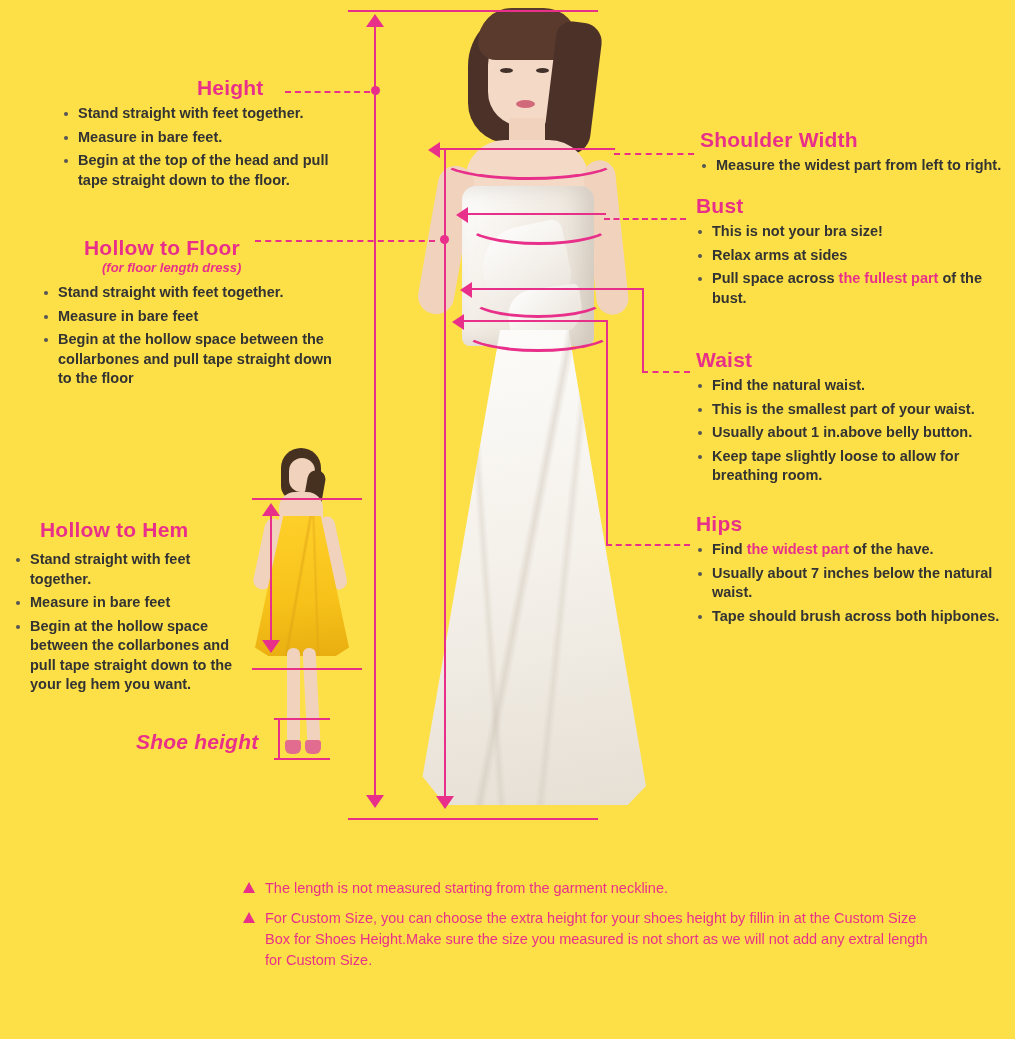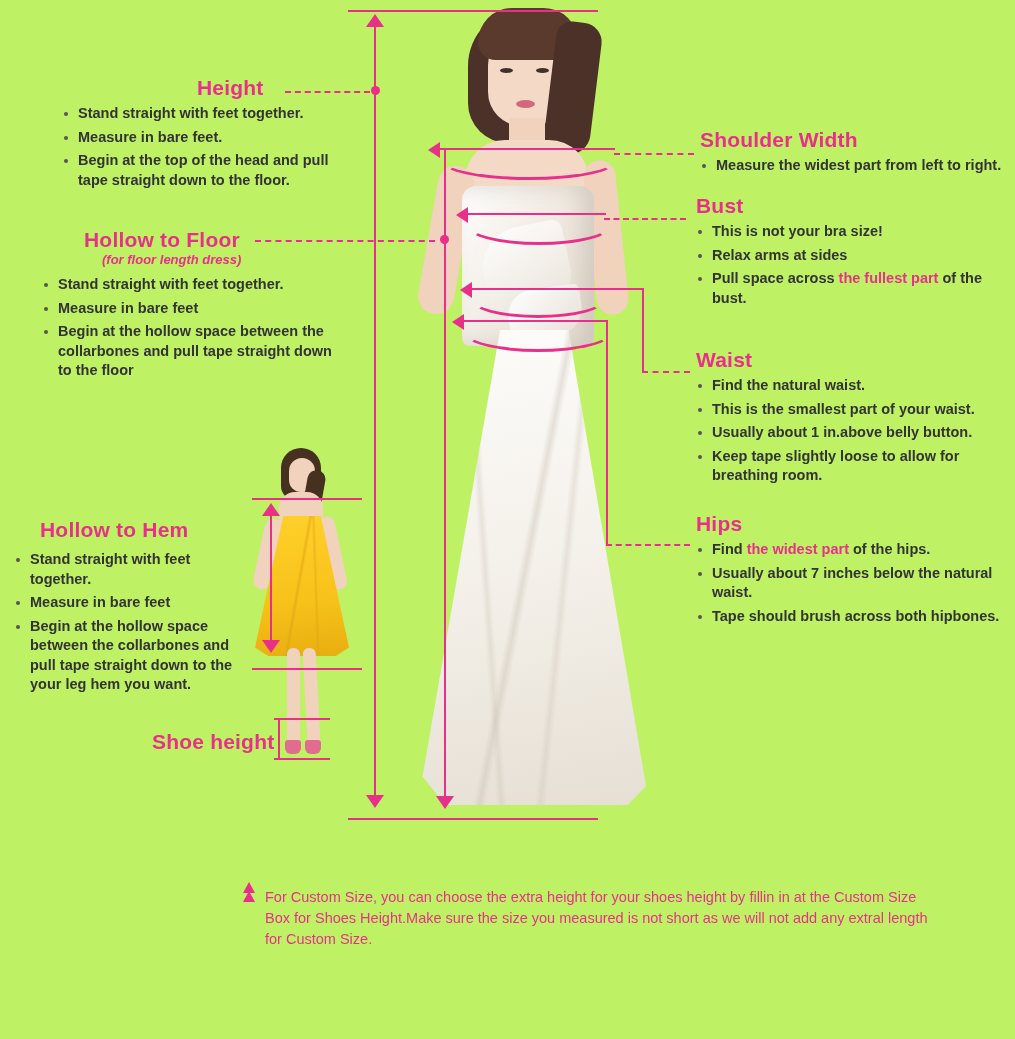--- a/index.html
+++ b/index.html
@@ -7,21 +7,21 @@
     padding: 0;
     background: #ffffff;
   }
   body {
     font-family: "Liberation Sans", sans-serif;
   }
   #page {
     position: relative;
     width: 1015px;
     height: 1039px;
-    background: #bef264;
+    background: #fde047;
     overflow: hidden;
   }
 
   
   .section { position: absolute; }
   .sec-title {
     color: #e8308a;
     font-weight: bold;
     font-size: 21px;
     white-space: nowrap;
@@ -320,39 +320,39 @@
   <div class="section" id="sec-height" style="left:62px; top:76px; width:300px;">
     <div class="sec-title" style="margin-left:135px;">Height</div>
     <ul class="bullets">
       <li>Stand straight with feet together.</li>
       <li>Measure in bare feet.</li>
       <li>Begin at the top of the head and pull tape straight down to the floor.</li>
     </ul>
   </div>
 
   <div class="section" id="sec-htf" style="left:42px; top:228px; width:290px;">
-    <div class="sec-title" style="margin-left:42px;">Hollow to Floor</div>
+    <div class="sec-title" style="margin-left:42px;margin-top:8px;">Hollow to Floor</div>
     <div class="sec-sub" style="margin-left:60px;font-style:italic;">(for floor length dress)</div>
     <ul class="bullets" style="margin-top:8px;">
       <li>Stand straight with feet together.</li>
       <li>Measure in bare feet</li>
       <li>Begin at the hollow space between the collarbones and pull tape straight down to the floor</li>
     </ul>
   </div>
 
   <div class="section" id="sec-hth" style="left:14px; top:518px; width:230px;">
     <div class="sec-title" style="margin-left:26px;">Hollow to Hem</div>
     <ul class="bullets" style="margin-top:8px;">
       <li>Stand straight with feet together.</li>
       <li>Measure in bare feet</li>
       <li>Begin at the hollow space between the collarbones and pull tape straight down to the your leg hem  you want.</li>
     </ul>
   </div>
 
-  <div class="section" id="sec-shoe" style="left:152px; top:730px;">
+  <div class="section" id="sec-shoe" style="left:136px; top:730px;font-style:italic;">
     <div class="sec-title">Shoe height</div>
   </div>
 
   <div class="section" id="sec-shoulder" style="left:700px; top:128px; width:310px;">
     <div class="sec-title">Shoulder Width</div>
     <ul class="bullets">
       <li>Measure the widest part from left to right.</li>
     </ul>
   </div>
 
@@ -371,29 +371,30 @@
       <li>Find the natural waist.</li>
       <li>This is the smallest part of your waist.</li>
       <li>Usually about 1 in.above belly button.</li>
       <li>Keep tape slightly loose to allow for breathing room.</li>
     </ul>
   </div>
 
   <div class="section" id="sec-hips" style="left:696px; top:512px; width:310px;">
     <div class="sec-title">Hips</div>
     <ul class="bullets">
-      <li><span>Find </span><span class="pink-word">the widest part</span><span> of the hips.</span></li>
+      <li><span>Find </span><span class="pink-word">the widest part</span><span> of the have.</span></li>
       <li>Usually about 7 inches below the natural waist.</li>
       <li>Tape should brush across both hipbones.</li>
     </ul>
   </div>
 
   <div id="notes">
     <div class="note">
       <span class="tri"></span>
+      <span>The length is not measured starting from the garment neckline.</span>
     </div>
     <div class="note">
       <span class="tri"></span>
       <span>For Custom Size, you can choose the extra height for your shoes height by fillin in at the Custom Size Box for Shoes Height.Make sure the size you measured is not short as we will not add any extral length for Custom Size.</span>
     </div>
   </div>
 
 </div>
 
 </body></html>

